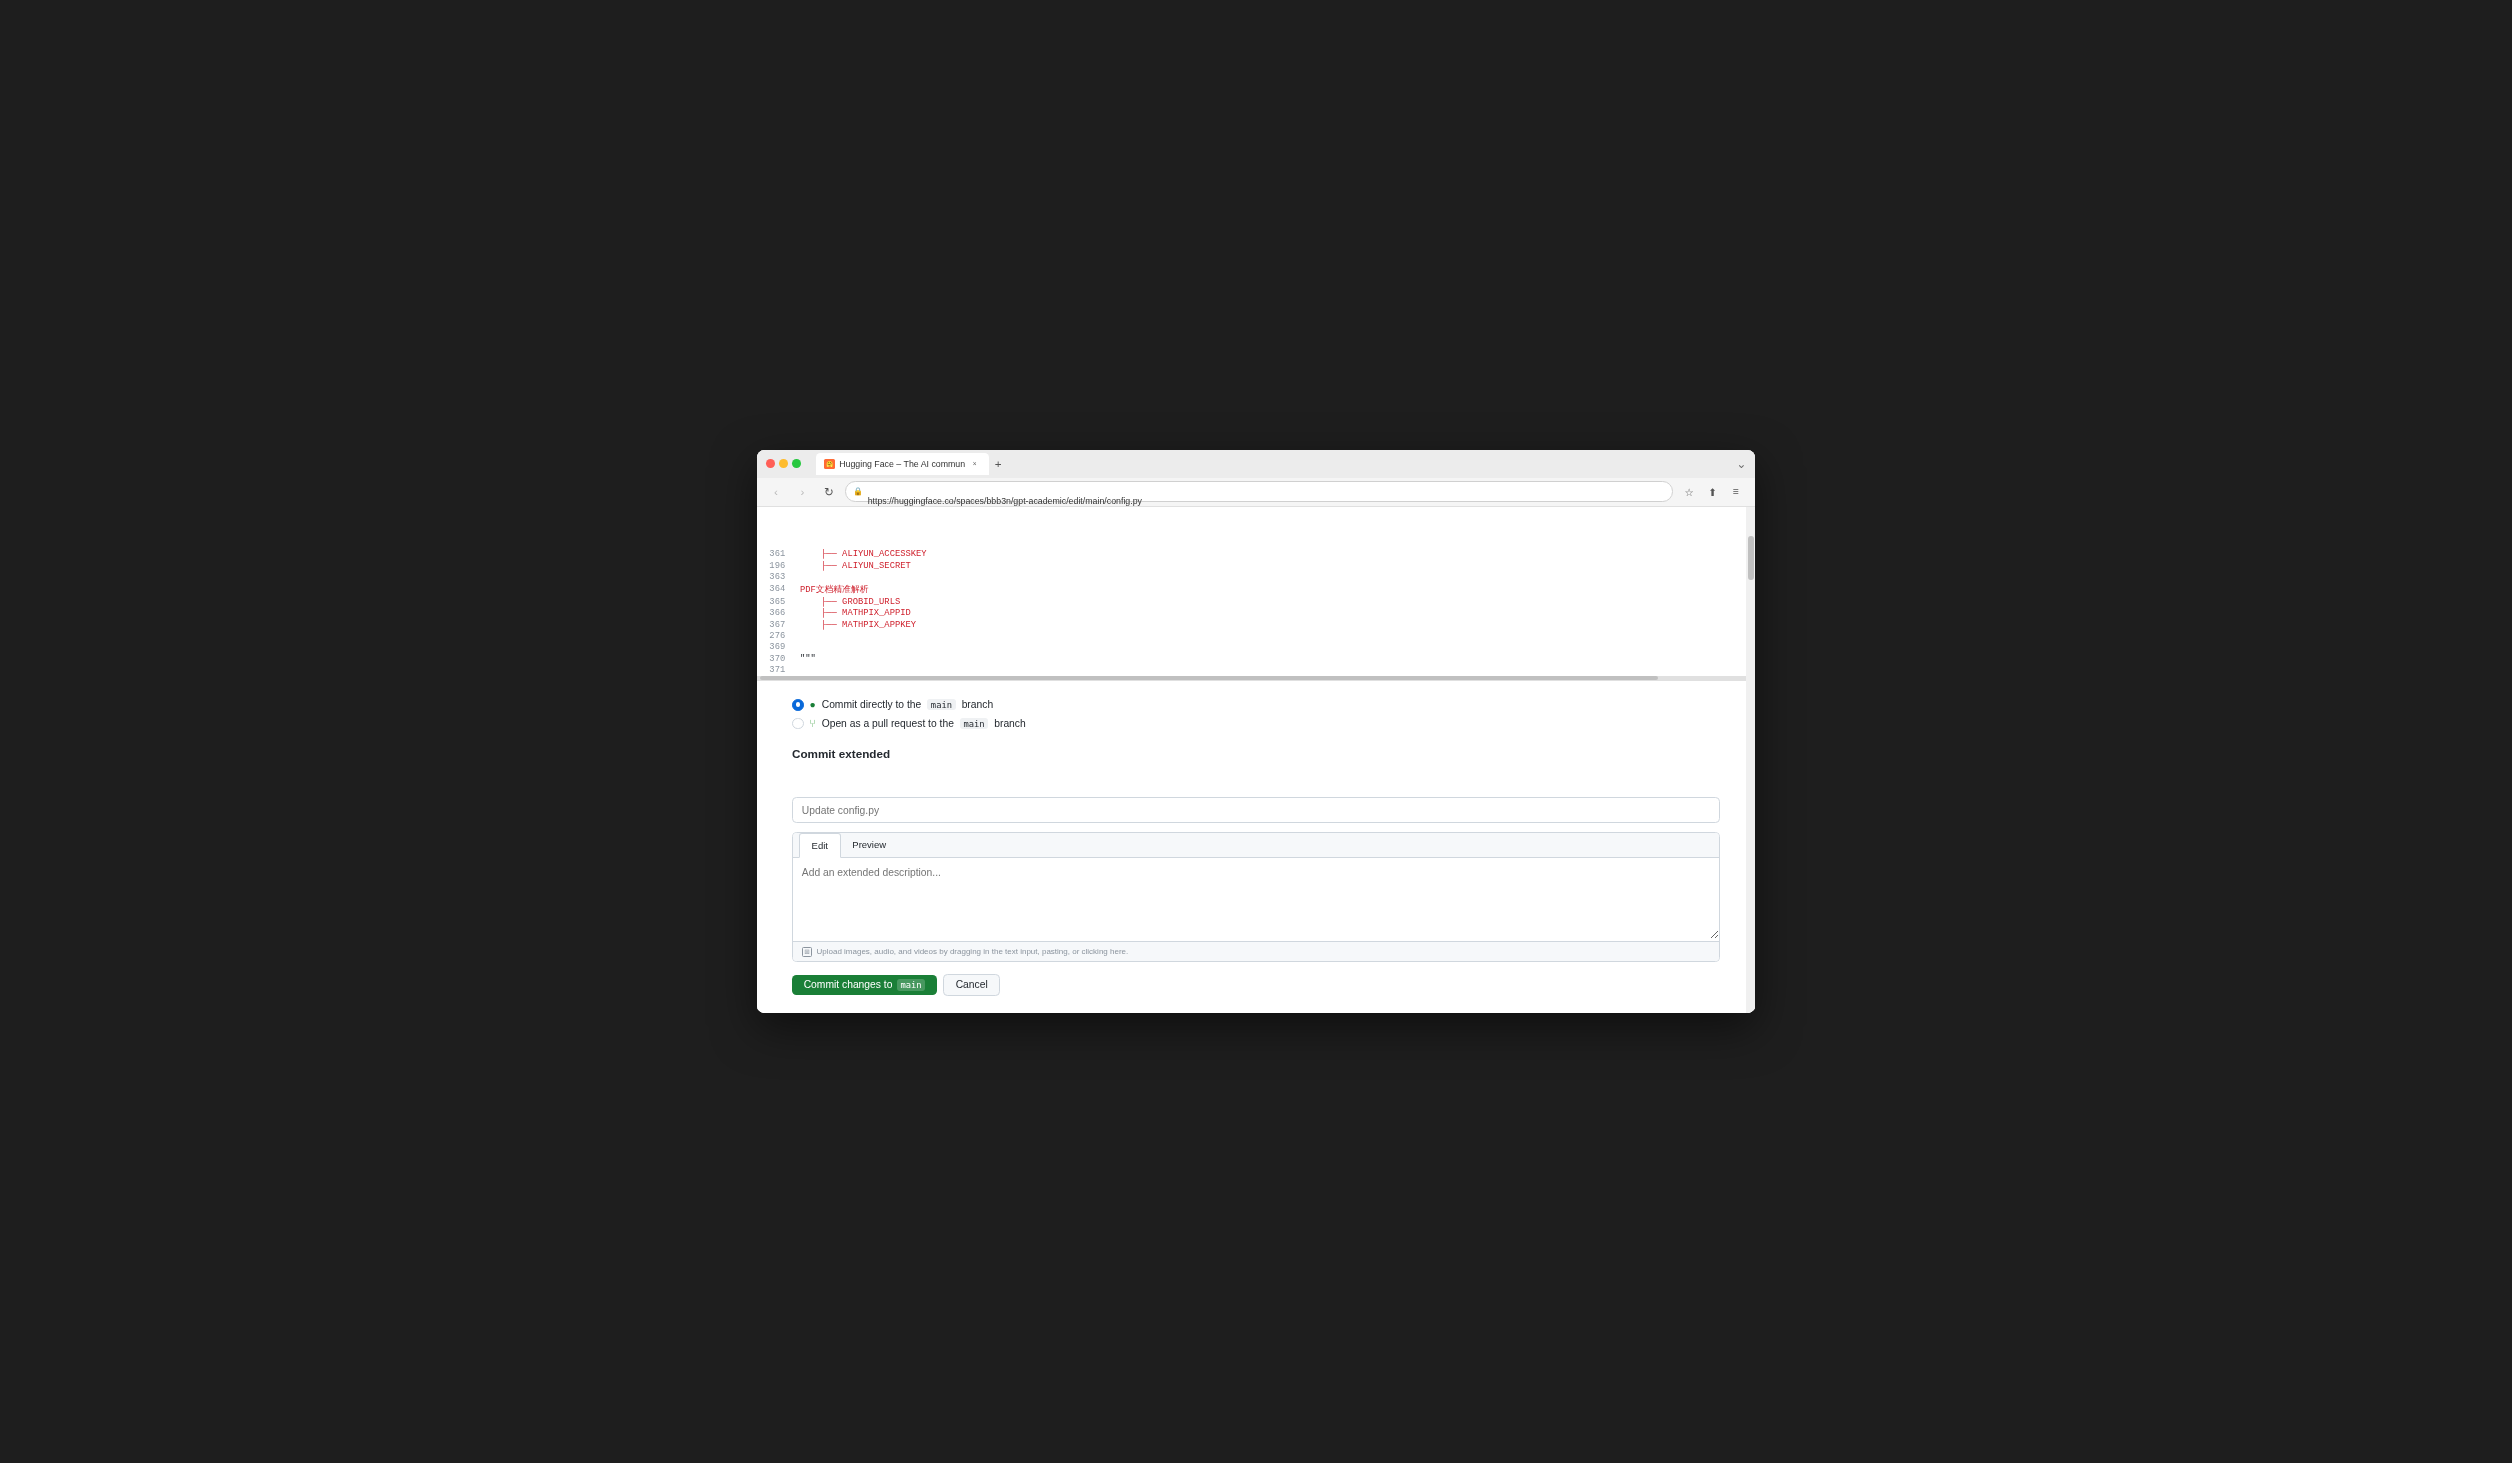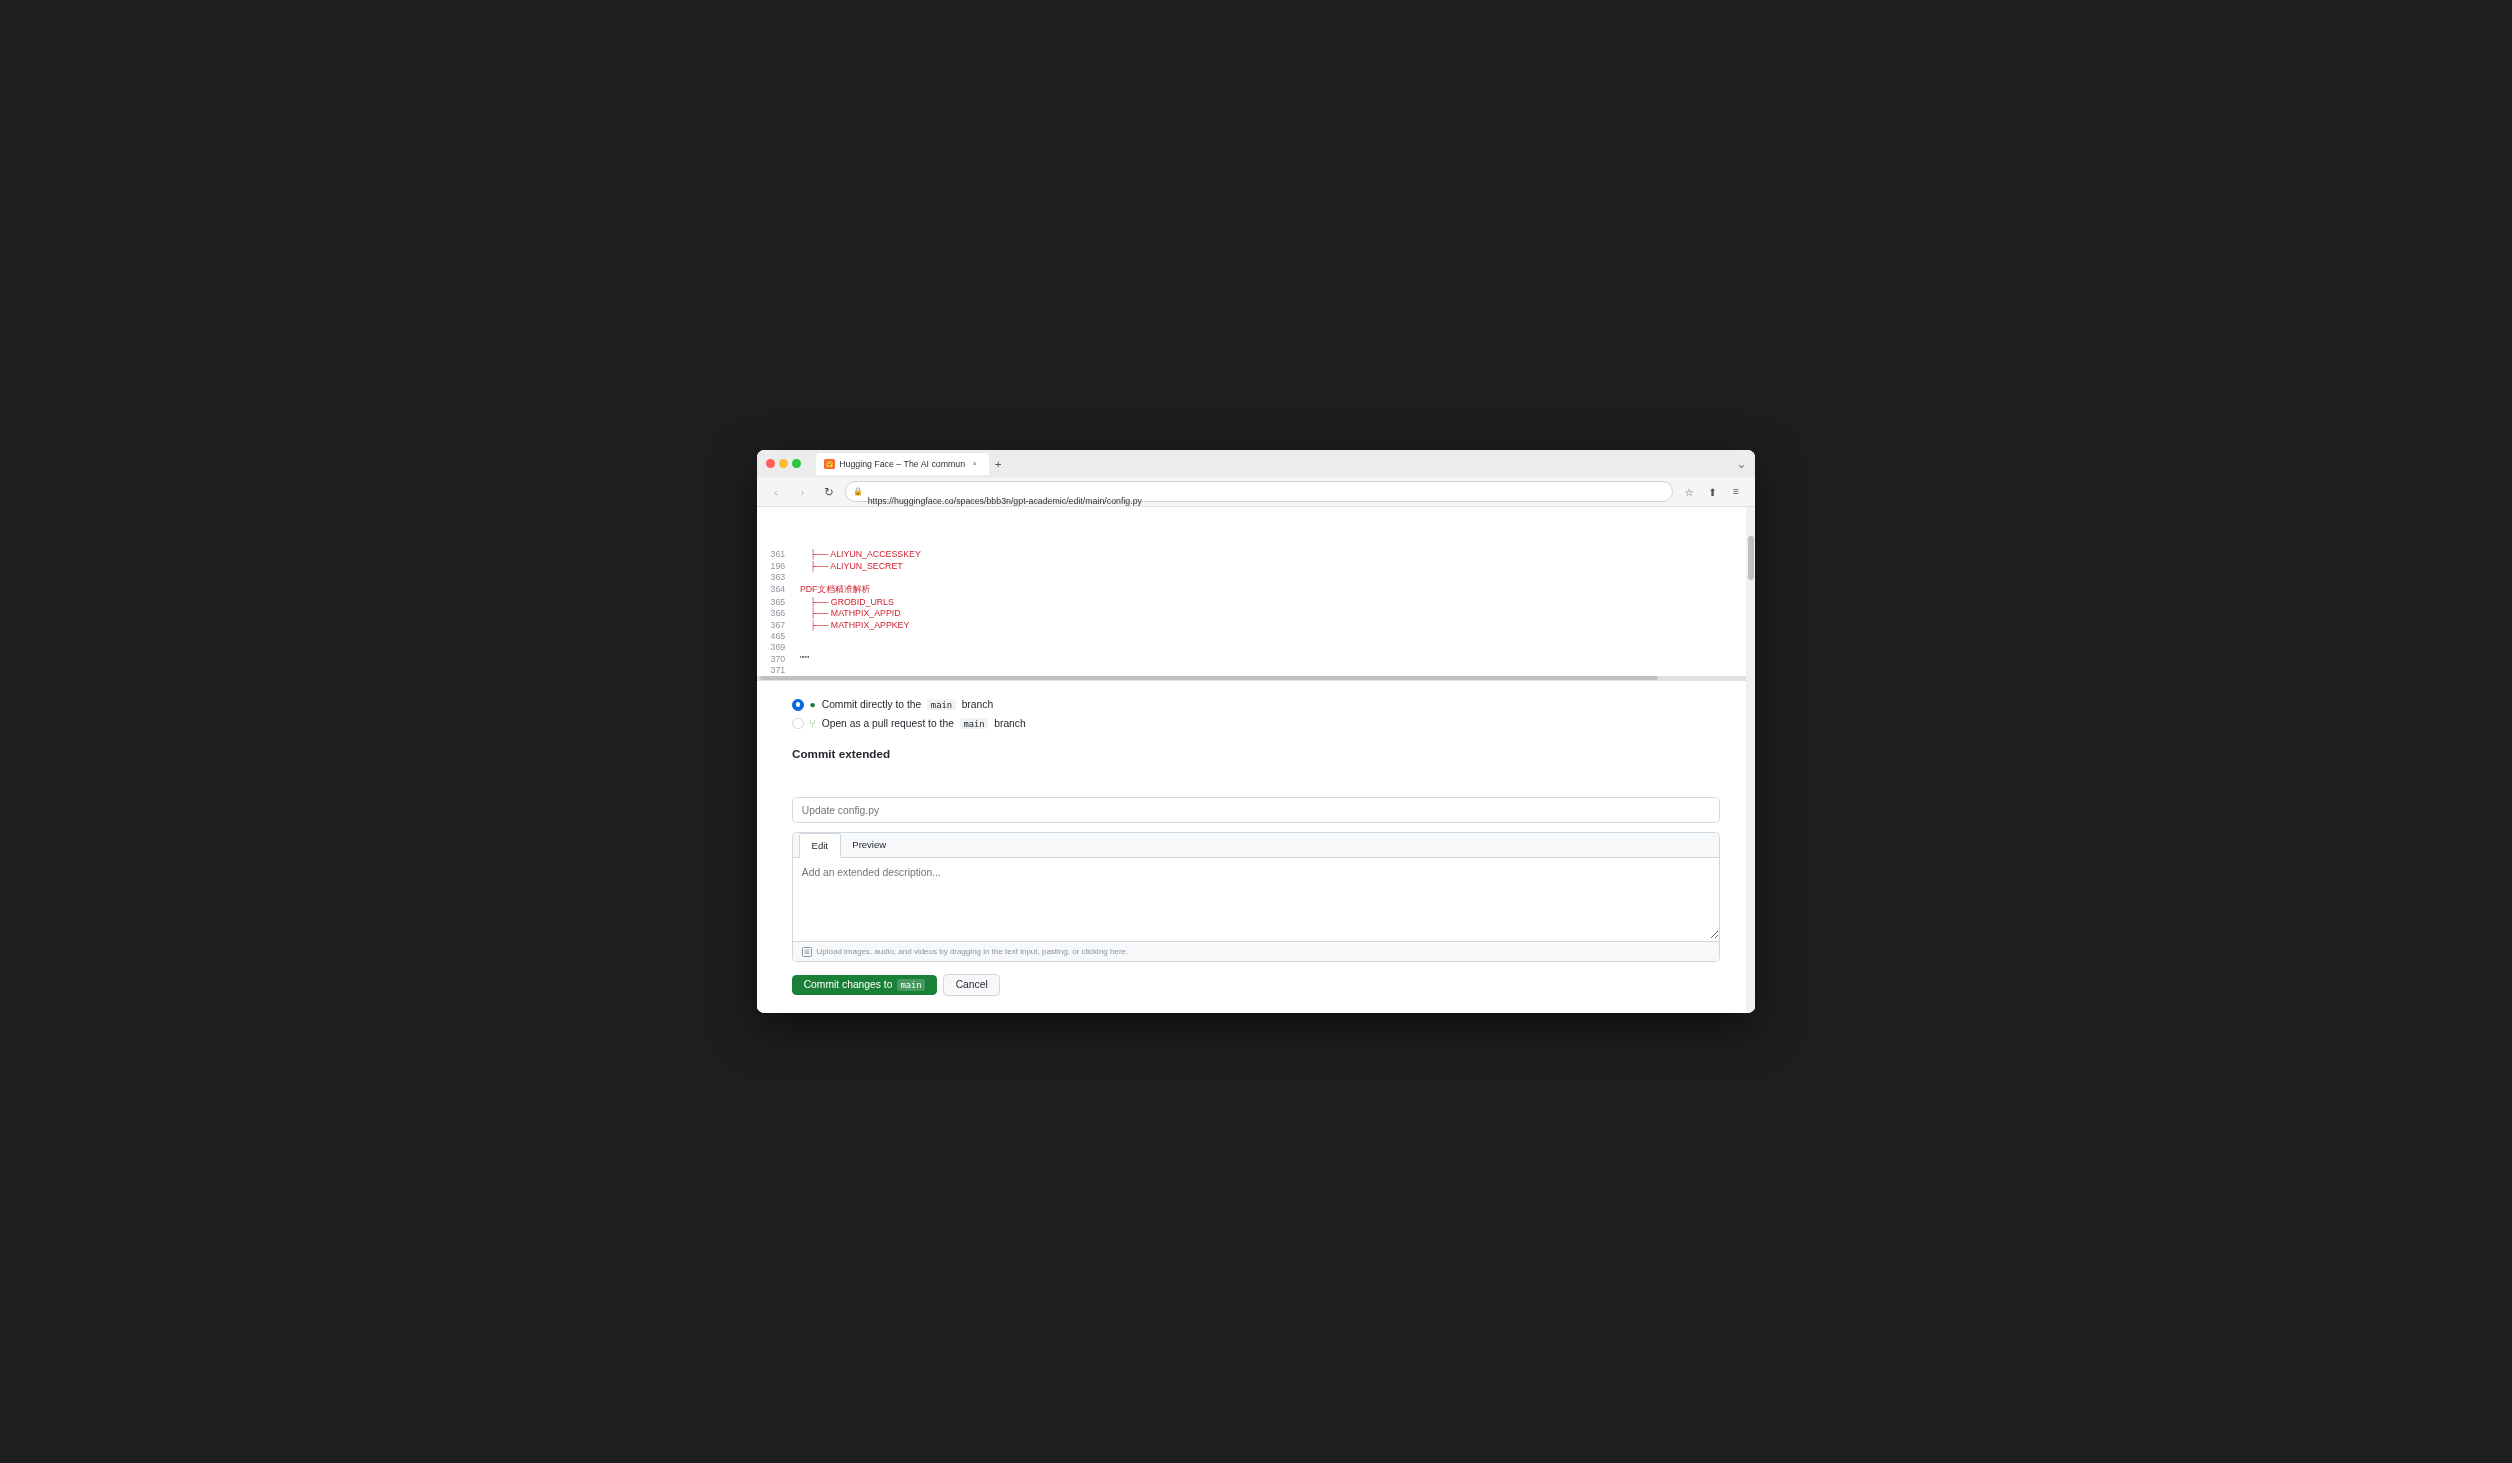--- a/index.html
+++ b/index.html
@@ -169,21 +169,21 @@
 
     
     .code-area {
       background: #ffffff;
       border-bottom: 0.7px solid #e0e0e0;
       overflow: hidden;
     }
     .code-table {
       width: 100%;
       border-collapse: collapse;
-      font-family: Liberation Sans, sans-serif;
+      font-family: Liberation Mono, monospace;
       font-size: 8.8px;
       margin-top: 42px;
     }
     .line-number {
       width: 37px;
       text-align: right;
       padding: 0.7px 8.8px 0.7px 5.9px;
       color: #8b949e;
       user-select: none;
       vertical-align: top;
@@ -466,21 +466,21 @@
             </tr>
             <tr>
               <td class="line-number">366</td>
               <td class="line-code red">    ├── MATHPIX_APPID</td>
             </tr>
             <tr>
               <td class="line-number">367</td>
               <td class="line-code red">    ├── MATHPIX_APPKEY</td>
             </tr>
             <tr>
-              <td class="line-number">465</td>
+              <td class="line-number">276</td>
               <td class="line-code"></td>
             </tr>
             <tr>
               <td class="line-number">369</td>
               <td class="line-code"></td>
             </tr>
             <tr>
               <td class="line-number">370</td>
               <td class="line-code">"""</td>
             </tr>

